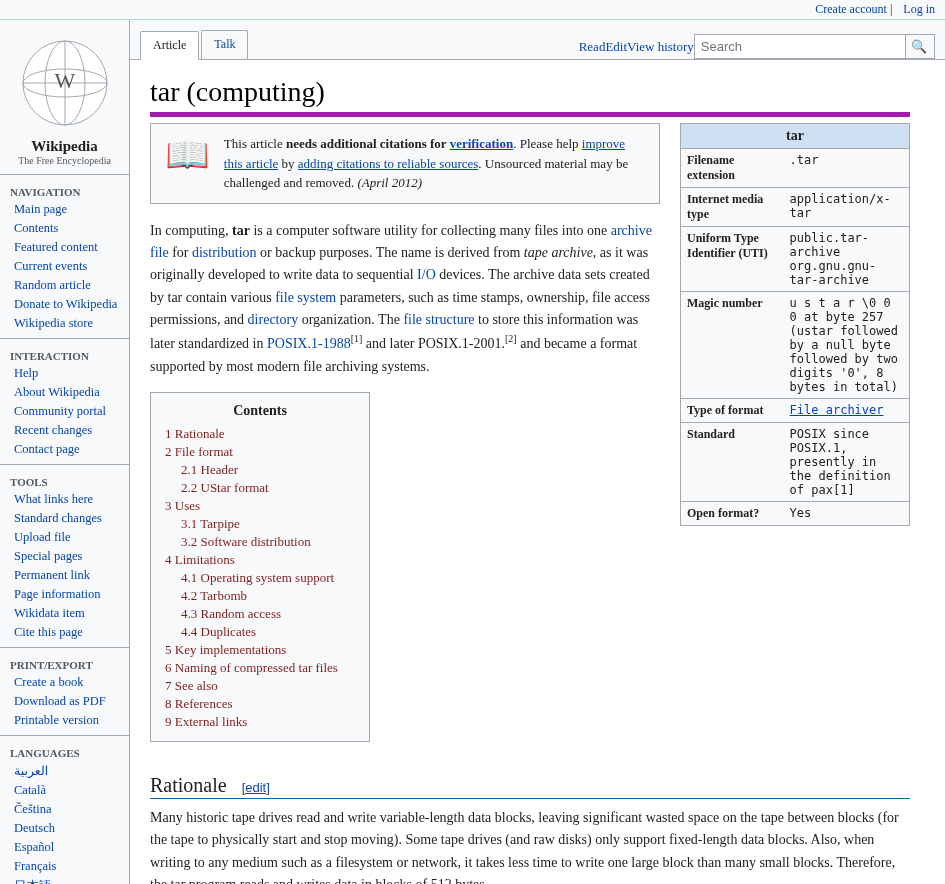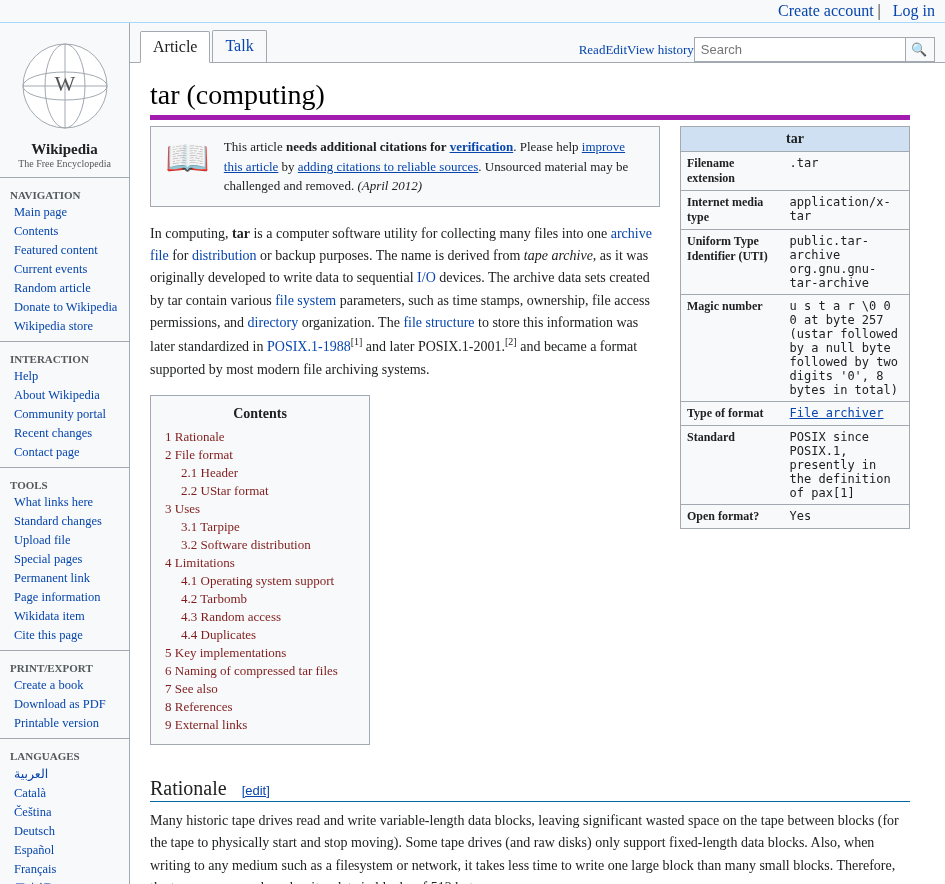--- a/index.html
+++ b/index.html
@@ -4,21 +4,21 @@
   <style>
     * { margin: 0; padding: 0; box-sizing: border-box; }
     body { font-family: 'Linux Libertine', 'Georgia', 'Times', serif; font-size: 14px; color: #202122; background: #fff; }
     
     
     #top-bar {
       background: #f8f9fa;
       border-bottom: 1px solid #a7d7f9;
       text-align: right;
       padding: 2px 10px;
-      font-size: 16px;
+      font-size: 12px;
     }
     #top-bar a { color: #0645ad; text-decoration: none; margin-left: 8px; }
 
     
     #layout { display: flex; min-height: 884px; }
 
     
     #sidebar {
       width: 130px;
       min-width: 130px;
@@ -69,21 +69,21 @@
       background: #f8f9fa;
       border-bottom: 1px solid #a2a9b1;
       display: flex;
       align-items: flex-end;
       padding: 0 0 0 10px;
       min-height: 40px;
     }
     .tab-left { display: flex; gap: 0; }
     .tab {
       padding: 6px 12px;
-      font-size: 16px;
+      font-size: 12px;
       cursor: pointer;
       color: #0645ad;
       text-decoration: none;
       border: 1px solid #a2a9b1;
       border-bottom: none;
       background: #fff;
       margin-right: 2px;
       border-radius: 2px 2px 0 0;
     }
     .tab.active {

